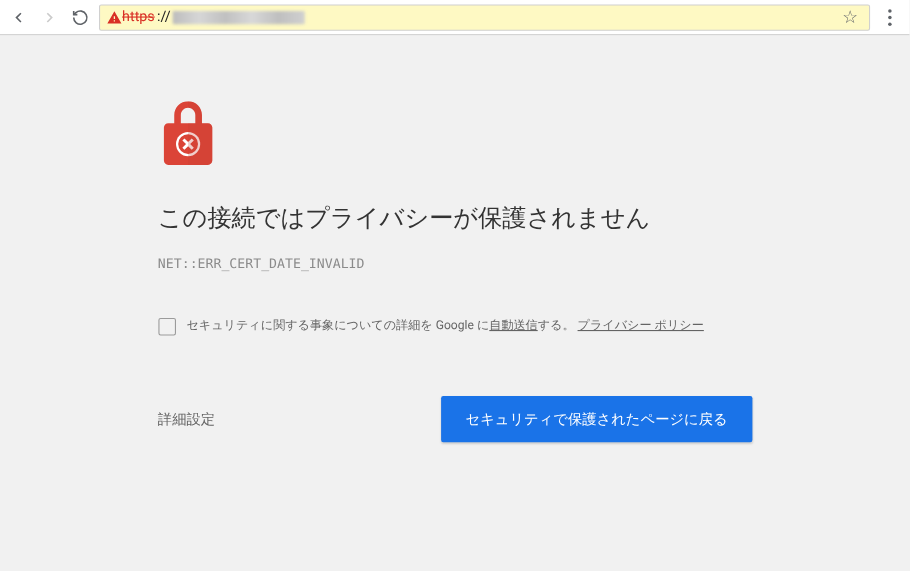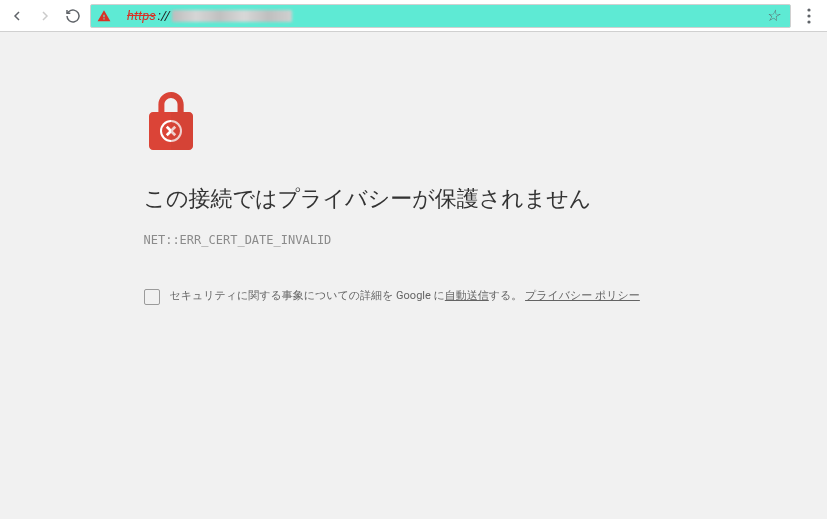--- a/index.html
+++ b/index.html
@@ -32,23 +32,22 @@
 }
 .nav-btn.disabled { color: #cbcbcb; }
 .address-bar {
   flex: 1;
   height: 24px;
   border: 1px solid #d0d0d0;
   border-radius: 2px;
   display: flex;
   align-items: center;
   padding: 0 6px;
-  gap: 16px;
-  background: #5eead4;
-  font-style: italic;
+  gap: 0;
+  background: #fef9c3;
 }
 .address-warn { color: #d93025; display:flex; align-items:center; }
 .address-text {
   font-size: 13px;
   color: #212121;
   flex: 1;
   white-space: nowrap;
   display: flex;
   align-items: center;
   gap: 2px;
@@ -217,15 +216,19 @@
     <p class="error-code">NET::ERR_CERT_DATE_INVALID</p>
 
     <div class="checkbox-row">
       <div class="checkbox"></div>
       <div>
         <span>セキュリティに関する事象についての詳細を Google に</span><span class="underline link">自動送信</span><span>する。</span>
         <span class="privacy-link">プライバシー ポリシー</span>
       </div>
     </div>
 
+    <div class="buttons">
+      <button class="adv-btn">詳細設定</button>
+      <button class="primary-btn">セキュリティで保護されたページに戻る</button>
+    </div>
 
   </div>
 </div>
 
 </body></html>

